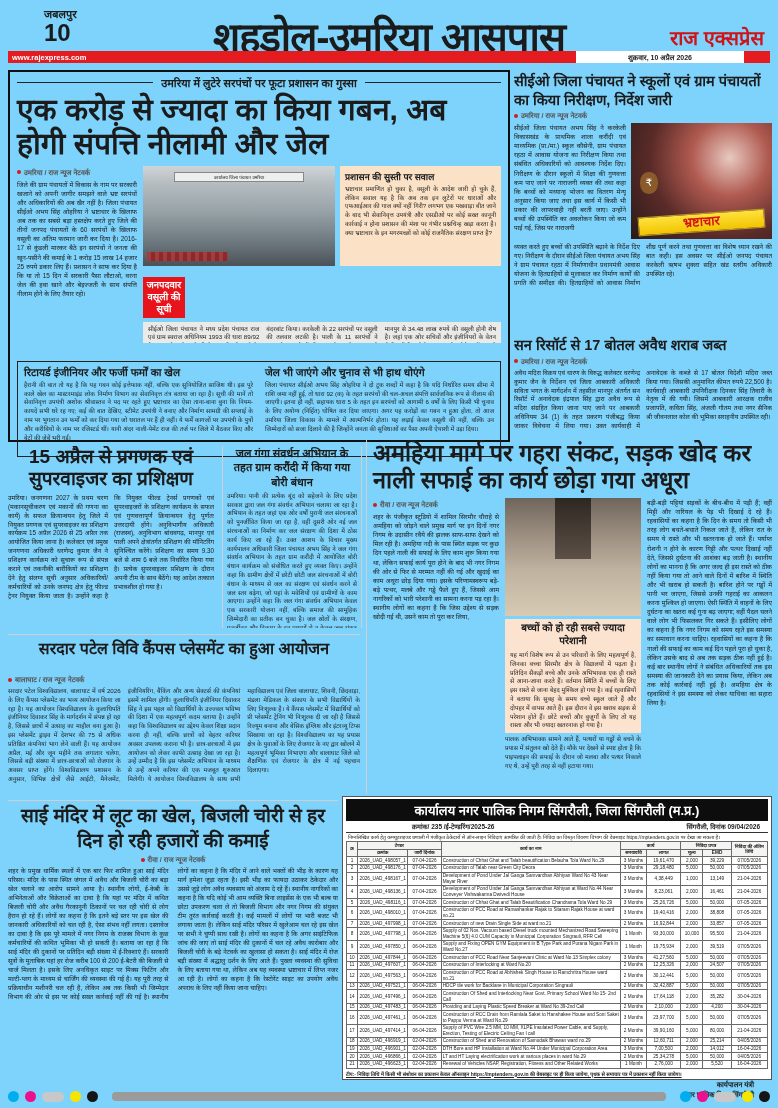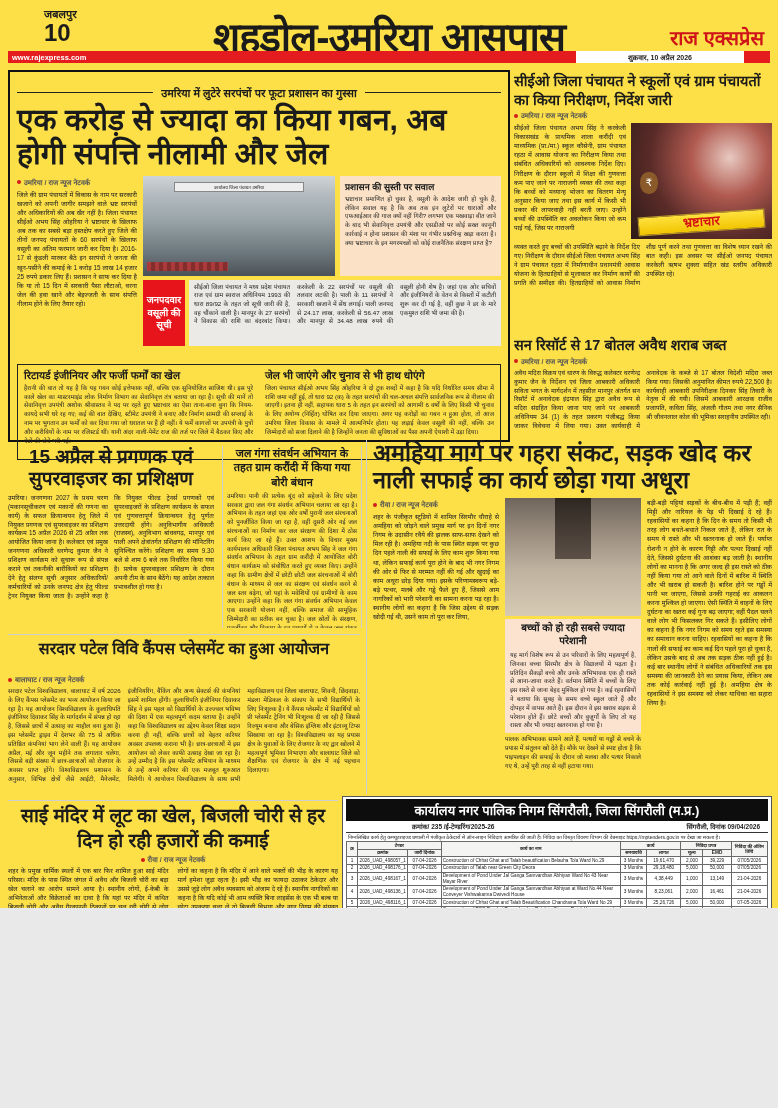--- a/index.html
+++ b/index.html
@@ -1,52 +1,52 @@
 <!DOCTYPE html>
 <html><head>
 <meta charset="utf-8">
 <style>
   * { margin:0; padding:0; box-sizing:border-box; }
   html,body { background:#e9e9e9; }
-  .page { position:relative; width:778px; height:908px; background:#fde047; overflow:hidden;
+  .page { position:relative; width:778px; height:1108px; background:#7dd3fc; overflow:hidden;
           font-family:"Liberation Sans","DejaVu Sans",sans-serif; color:#1b1b1b; }
   .abs { position:absolute; }
   .body-sm { font-size:6.4px; line-height:1.42; text-align:justify; color:#222; }
   .byline { display:flex; align-items:center; gap:3px; font-size:7px; font-weight:bold; color:#555; margin:2px 0 3px; }
   .byline .dot { width:4px; height:4px; border-radius:50%; background:#d41c1c; flex:none; }
 
   
   .edition { left:44px; top:6px; text-align:left; }
   .edition .city { font-size:11px; font-weight:bold; }
   .edition .num { font-size:24px; font-weight:bold; line-height:1; }
   .masthead { left:140px; right:140px; top:8px; text-align:center; font-size:40px; font-weight:bold; letter-spacing:-1px; }
   .brand { right:14px; top:24px; font-size:20px; font-weight:bold; color:#cf1419; }
   .redbar { left:8px; right:8px; top:51px; height:12px; background:#e41b1f; }
   .site { position:absolute; left:4px; top:2px; font-size:7.5px; font-weight:bold; color:#fff; }
   .dategap { position:absolute; right:26px; top:0; width:168px; height:12px; background:#fff;
              display:flex; align-items:center; justify-content:center; font-size:7px; font-weight:bold; color:#222; }
 
   
-  .leadbox { left:8px; top:70px; width:502px; height:372px; border:2px solid #111; padding:13px 7px; }
+  .leadbox { left:8px; top:70px; width:502px; height:372px; border:2px solid #111; padding:3px 7px; }
   .kicker { display:flex; align-items:center; gap:8px; font-size:11px; font-weight:bold; }
   .kicker .rule { flex:1; height:1.5px; background:#222; }
   .lead-headline { font-size:30px; font-weight:bold; line-height:1.13; margin:3px 0 5px; }
   .lead-row { display:flex; gap:6px; }
   .lead-col1 { width:120px; flex:none; height:170px; overflow:hidden; }
   .lead-right { flex:1; }
   .lead-rowA { display:flex; gap:5px; height:100px; }
   .photo-building { width:192px; flex:none; position:relative;
       background:linear-gradient(180deg,#cfd4d6 0%,#b4bcc0 18%,#98a3a8 45%,#6f7a80 75%,#4a5257 100%); }
   .photo-building .board { position:absolute; top:6px; left:16%; right:16%; background:#eeeeee; color:#222;
       font-size:4.5px; text-align:center; padding:1px 0; border:0.5px solid #888; }
   .photo-building .flowers { position:absolute; bottom:5px; left:4px; width:42%; height:9px;
       background:repeating-linear-gradient(90deg,#c03030 0 4px,#8f2020 4px 8px); opacity:.8; }
   .q-box { flex:1; background:#fbe2c6; padding:4px 5px; overflow:hidden; }
   .q-box h3 { font-size:9px; margin-bottom:2px; }
-  .lead-rowB { display:flex; gap:4px; margin-top:4px; height:66px; }
+  .lead-rowB { display:flex; gap:4px; margin-top:11px; height:66px;flex-direction:column; }
   .red-box { width:42px; flex:none; background:#e8141b; color:#fff; font-weight:bold; font-size:9.5px;
       display:flex; align-items:center; justify-content:center; text-align:center; line-height:1.3; padding:2px; }
   .gray-box { flex:1; background:#eceae6; padding:3px 5px; font-size:6.2px; line-height:1.4; text-align:justify;
       column-count:3; column-gap:7px; overflow:hidden; }
   .sub-box { border:1.5px solid #222; margin-top:18px; padding:3px 6px; display:flex; gap:12px; height:96px; overflow:hidden; }
   .sub { flex:1; }
   .sub h3 { font-size:10.5px; margin-bottom:2px; }
 
   
   .rightcol { left:514px; top:72px; width:258px; height:372px; overflow:hidden; }

